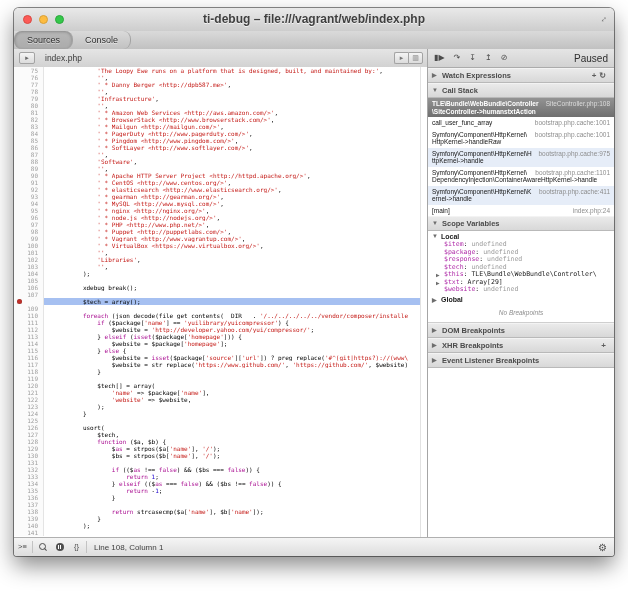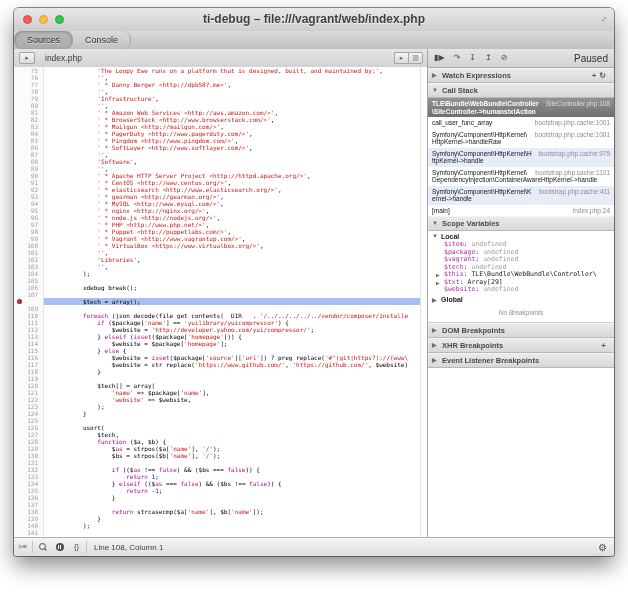--- a/index.html
+++ b/index.html
@@ -254,21 +254,21 @@
           <span class="tri">▼</span>
           <span>Scope Variables</span>
         </div>
         <div class="group-header">
           <span class="tri">▼</span>
           <span>Local</span>
         </div>
         <div>
             <div class="var-row"><span class="var-name">$item</span>: <span class="undef">undefined</span></div>
             <div class="var-row"><span class="var-name">$package</span>: <span class="undef">undefined</span></div>
-            <div class="var-row"><span class="var-name">$vagrant</span>: <span class="undef">undefined</span></div>
+            <div class="var-row"><span class="var-name">$response</span>: <span class="undef">undefined</span></div>
             <div class="var-row"><span class="var-name">$tech</span>: <span class="undef">undefined</span></div>
             <div class="var-row"><span class="tri">▶</span><span class="var-name">$this</span>: <span class="">TLE\Bundle\WebBundle\Controller\</span></div>
             <div class="var-row"><span class="tri">▶</span><span class="var-name">$txt</span>: <span class="">Array[29]</span></div>
             <div class="var-row"><span class="var-name">$website</span>: <span class="undef">undefined</span></div>
           </div>
         <div class="group-header">
           <span class="tri">▶</span>
           <span>Global</span>
         </div>
 

